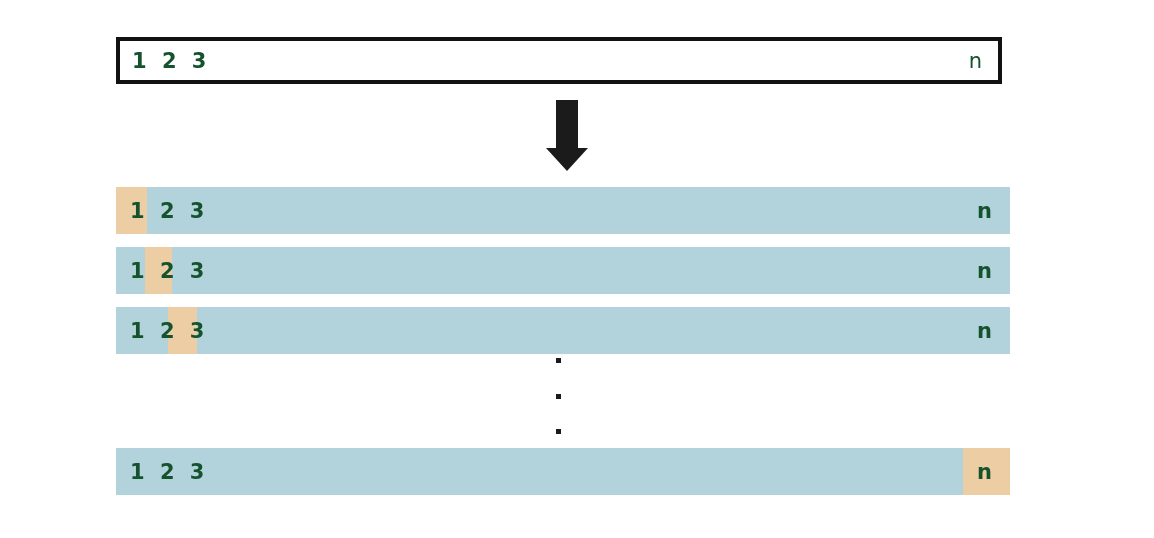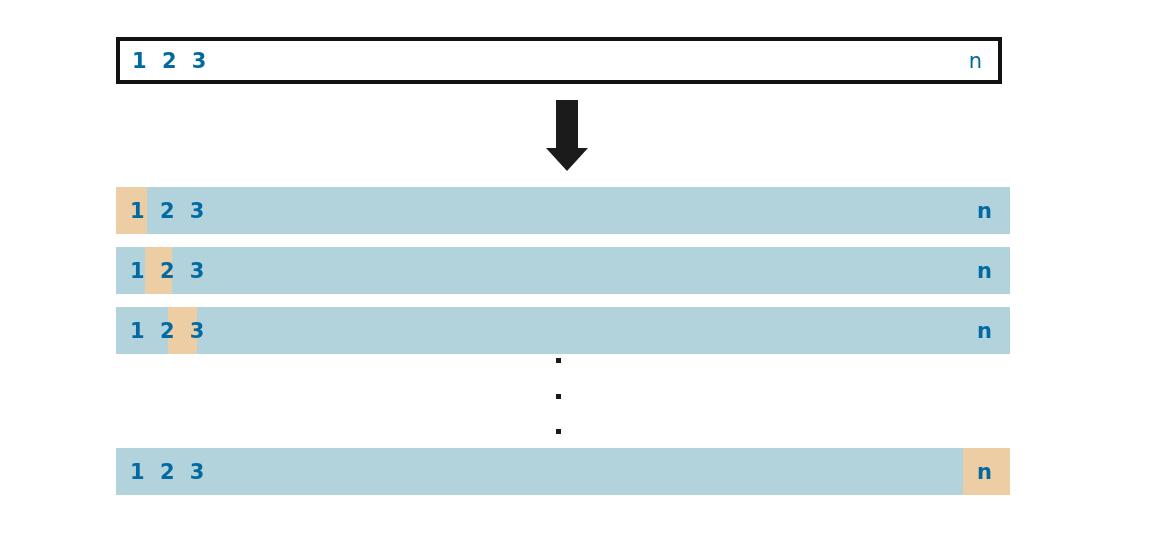--- a/index.html
+++ b/index.html
@@ -29,21 +29,21 @@
     height: 47px;
     border: 4px solid #121212;
     box-sizing: border-box;
     background: #ffffff;
   }
   .cell-label {
     position: absolute;
     top: 50%;
     transform: translateY(-50%);
     font-size: 21px;
-    color: #0369a1;
+    color: #14532d;
     line-height: 1;
     white-space: nowrap;
   }
   .cell-label.bold {
     font-weight: 700;
   }
   .cell-label.normal {
     font-weight: 400;
   }
   .start-digits {

